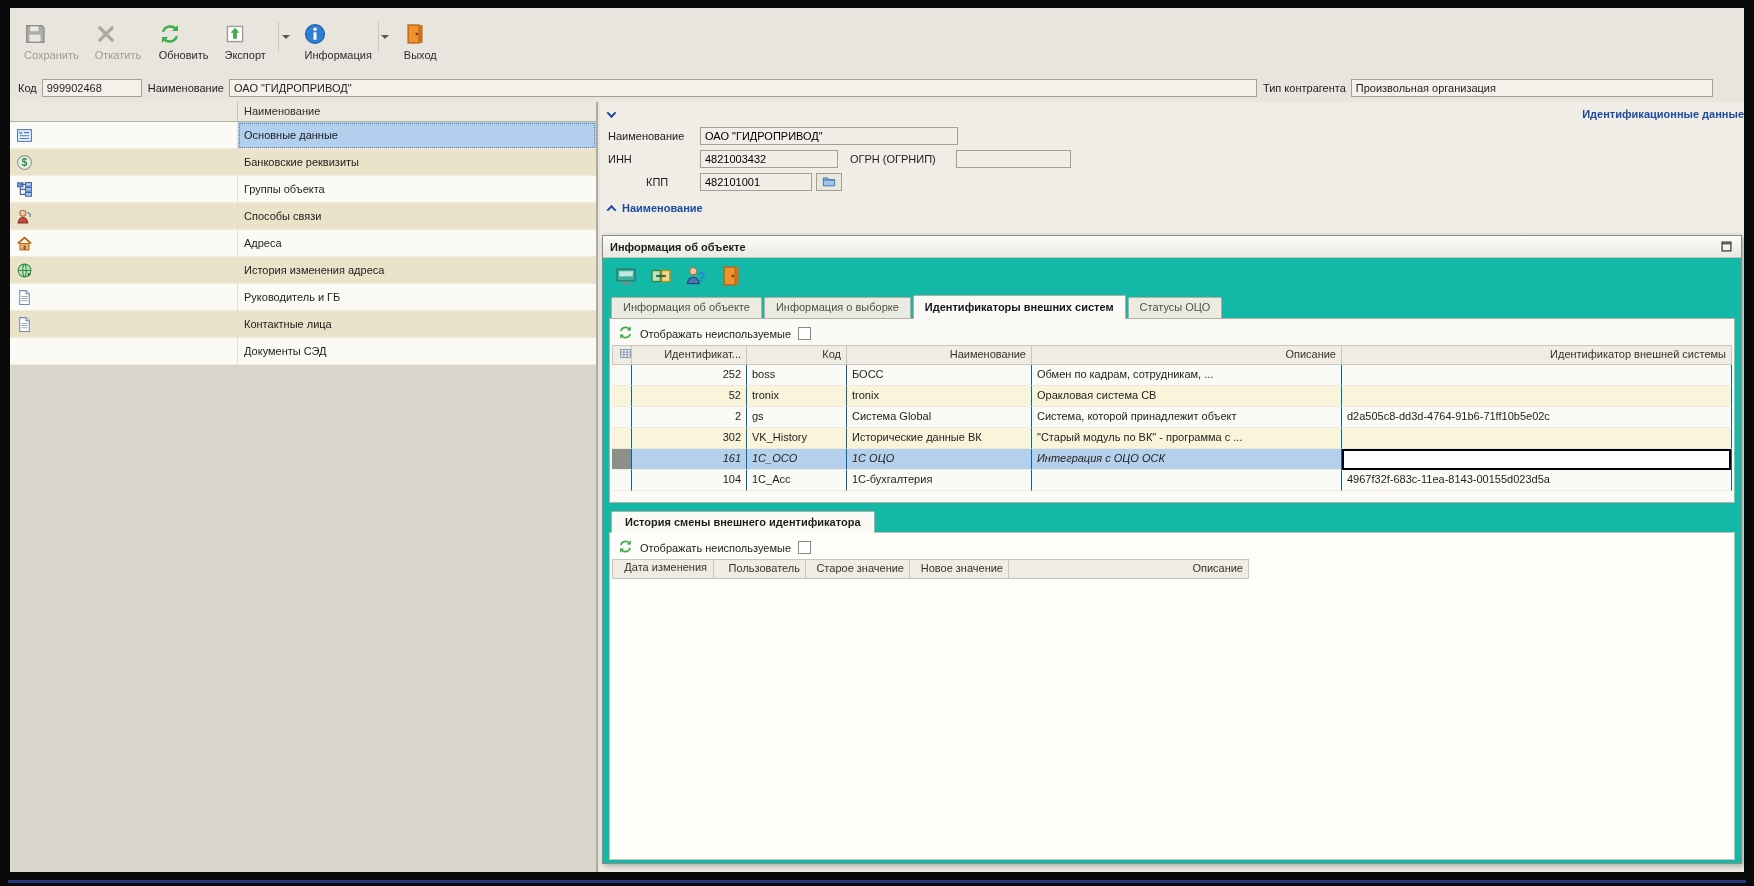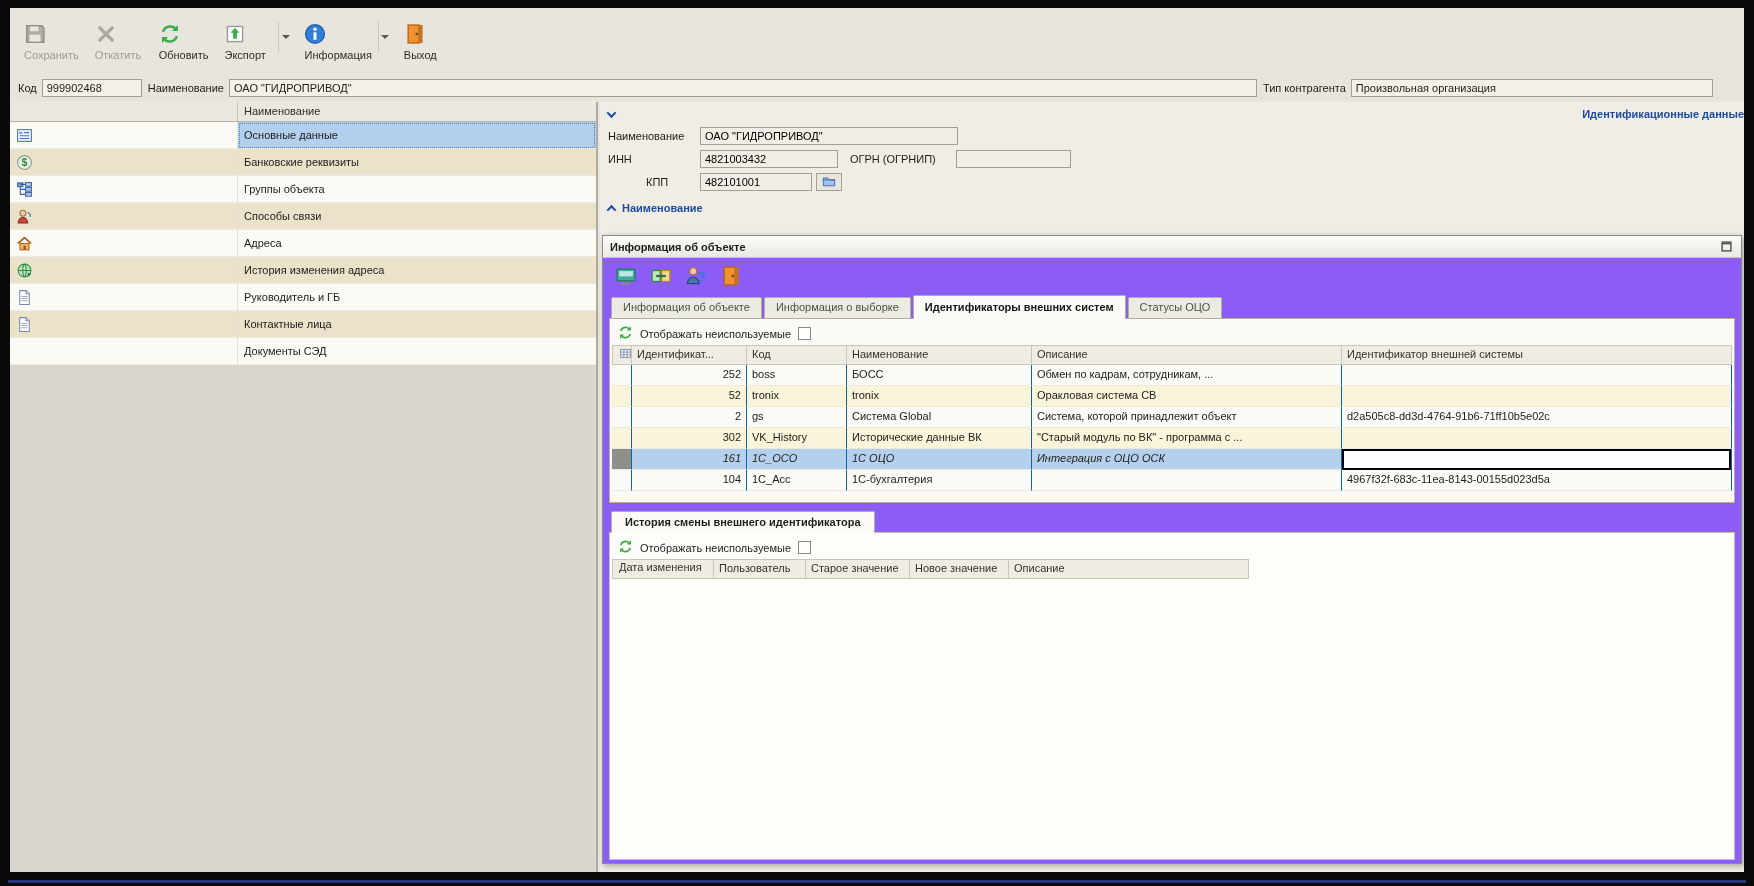--- a/index.html
+++ b/index.html
@@ -44,21 +44,21 @@
   .sec-hdr { position:absolute; left:0; right:0; height:20px; display:flex; align-items:center; gap:7px; padding-left:8px;
              color:#1d4ba2; font-weight:bold; }
   .chev { width:7px; height:7px; border-right:2px solid #1d4ba2; border-bottom:2px solid #1d4ba2; display:inline-block; }
   .chev.down { transform:rotate(45deg) translate(-1px,-1px); }
   .chev.up { transform:rotate(-135deg) translate(-1px,-1px); }
   .rp-label { position:absolute; white-space:nowrap; padding-top:3px; }
   .rp-input { position:absolute; height:18px; border:1px solid #a2a096; background:#f0eee6; padding:0 4px; font:inherit; }
   .folder-btn { position:absolute; width:26px; height:18px; border:1px solid #a2a096; background:#e8e6dd; display:flex; align-items:center; justify-content:center; }
 
   
-  .dialog { position:absolute; left:592px; top:227px; width:1140px; height:629px; background:#8b5cf6;
+  .dialog { position:absolute; left:592px; top:227px; width:1140px; height:629px; background:#14b8a6;
             border:1px solid #8d8d85; box-shadow:2px 2px 6px rgba(0,0,0,.3); }
   .dlg-title { height:22px; background:linear-gradient(#fcfcfa,#e9e8e1); border-bottom:1px solid #c9c6bc;
                display:flex; align-items:center; padding:0 7px; font-weight:bold; color:#1d1d1a; }
   .dlg-max { margin-left:auto; width:15px; height:13px; display:flex; align-items:center; justify-content:center; }
   .dlg-toolbar { height:36px; display:flex; align-items:center; gap:13px; padding-left:12px; }
   .i22 { width:22px; height:22px; }
 
   .dlg-tabs { height:24px; display:flex; align-items:flex-end; padding-left:8px; position:relative; z-index:2; }
   .tab { height:21px; padding:3px 11px 0; margin-right:2px; background:#ecebe2; border:1px solid #b1aea3; border-bottom:none;
          border-radius:2px 2px 0 0; color:#50504a; white-space:nowrap; }
@@ -66,21 +66,21 @@
 
   .tab-content { margin:0 6px; border:1px solid #b1aea3; background:#fbfaf6; height:185px; position:relative; z-index:1; }
   .opt-row { display:flex; align-items:flex-end; gap:7px; padding:5px 8px; height:26px; }
   .checkbox { width:13px; height:13px; border:1px solid #8c8a80; background:#fff; }
   .i14 { width:15px; height:15px; }
 
   .grid { margin:0 2px; }
   .g-row { display:flex; }
   .g-cell { border-right:1px solid #0369a1; border-bottom:1px solid #ebe8dc; height:21px; padding:3px 5px;
             white-space:nowrap; overflow:hidden; }
-  .g-hdr .g-cell { background:#efede3; border:1px solid #c8c5b9; border-left:none; height:20px; padding:2px 5px; color:#33332e; }
+  .g-hdr .g-cell { background:#efede3; border:1px solid #c8c5b9; border-left:none; height:20px; padding:2px 5px; color:#33332e;text-align:right; }
   .g-hdr .g-cell:first-child { border-left:1px solid #c8c5b9; padding:1px 6px; }
   .g-c0 { width:20px; } .g-c1 { width:115px; } .g-c2 { width:100px; } .g-c3 { width:185px; } .g-c4 { width:310px; } .g-c5 { flex:1; }
   .num { text-align:right; }
   .g-body .g-row.alt { background:#f9f4da; }
   .g-body .g-row.selected { background:#b4d0ed;font-style:italic; }
   .g-body .g-row.selected .g-c0 { background:#8f8f89; }
   .editor { width:100%; height:21px; border:2px solid #000; background:#fff; font:inherit; padding:0 3px; }
   .g-row.selected .g-c5 { padding:0; border-bottom:none; }
 
   .hist-tab { display:inline-block; margin:8px 0 0 8px; height:22px; padding:4px 13px 0; background:#fbfaf6;

